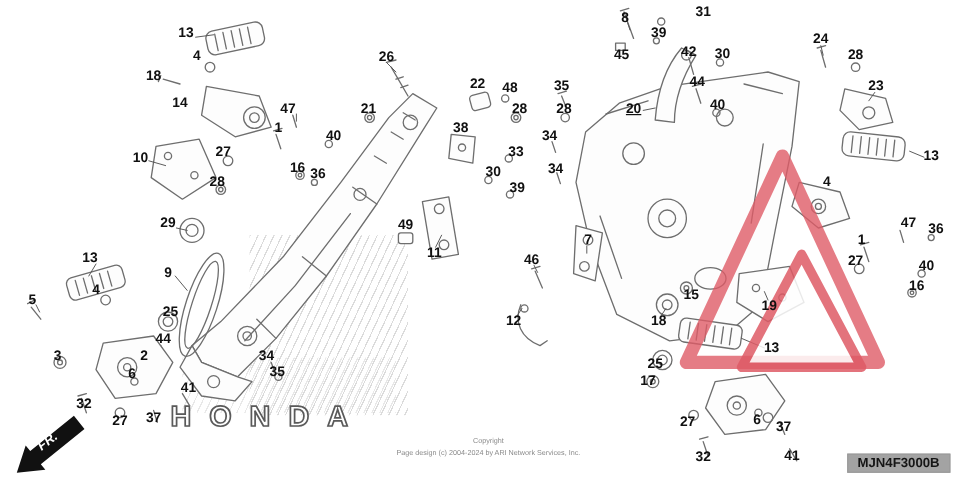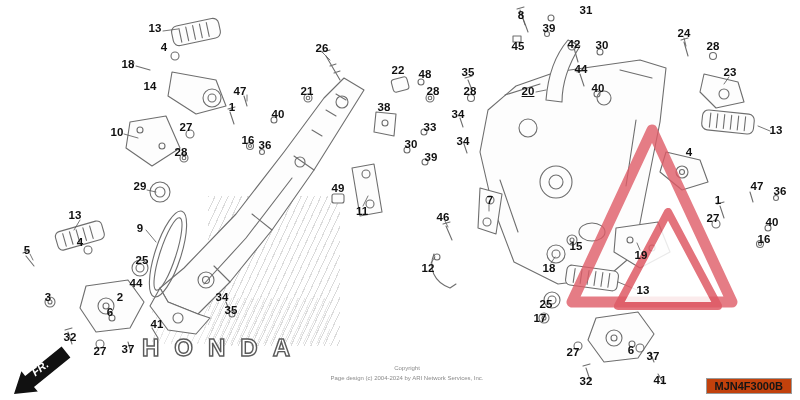--- a/index.html
+++ b/index.html
@@ -20,21 +20,21 @@
   .autohub{position:absolute;z-index:3;left:486px;top:308px;
     font-size:34px;font-weight:bold;letter-spacing:2px;color:rgba(72,72,72,.95);}
   #callouts{position:absolute;z-index:4;left:0;top:0;width:800px;height:400px;pointer-events:none;}
   .callout{position:absolute;transform:translate(-50%,-50%);
     font-size:11.5px;font-weight:bold;color:#101010;white-space:nowrap;}
   .fr-label{position:absolute;z-index:5;left:31px;top:362px;color:#fff;
     font-weight:bold;font-style:italic;font-size:11px;transform:rotate(-37deg);}
   .copyright{position:absolute;z-index:5;left:292px;top:364px;width:230px;text-align:center;
     font-size:6px;line-height:1.6;color:#8a8a8a;}
   .partcode{position:absolute;z-index:5;right:8px;bottom:6px;border:1px solid #9a9a9a;
-    padding:1px 8px;font-size:11px;font-weight:bold;color:#151515;background:#c2410c;}
+    padding:1px 8px;font-size:11px;font-weight:bold;color:#151515;background:#a3a3a3;}
 </style>
 </head>
 <body>
 
 <div class="stage">
 
   <div class="hatch hatch1"></div>
   <div class="hatch hatch2"></div>
 
   <div class="honda-wm">HONDA</div>

